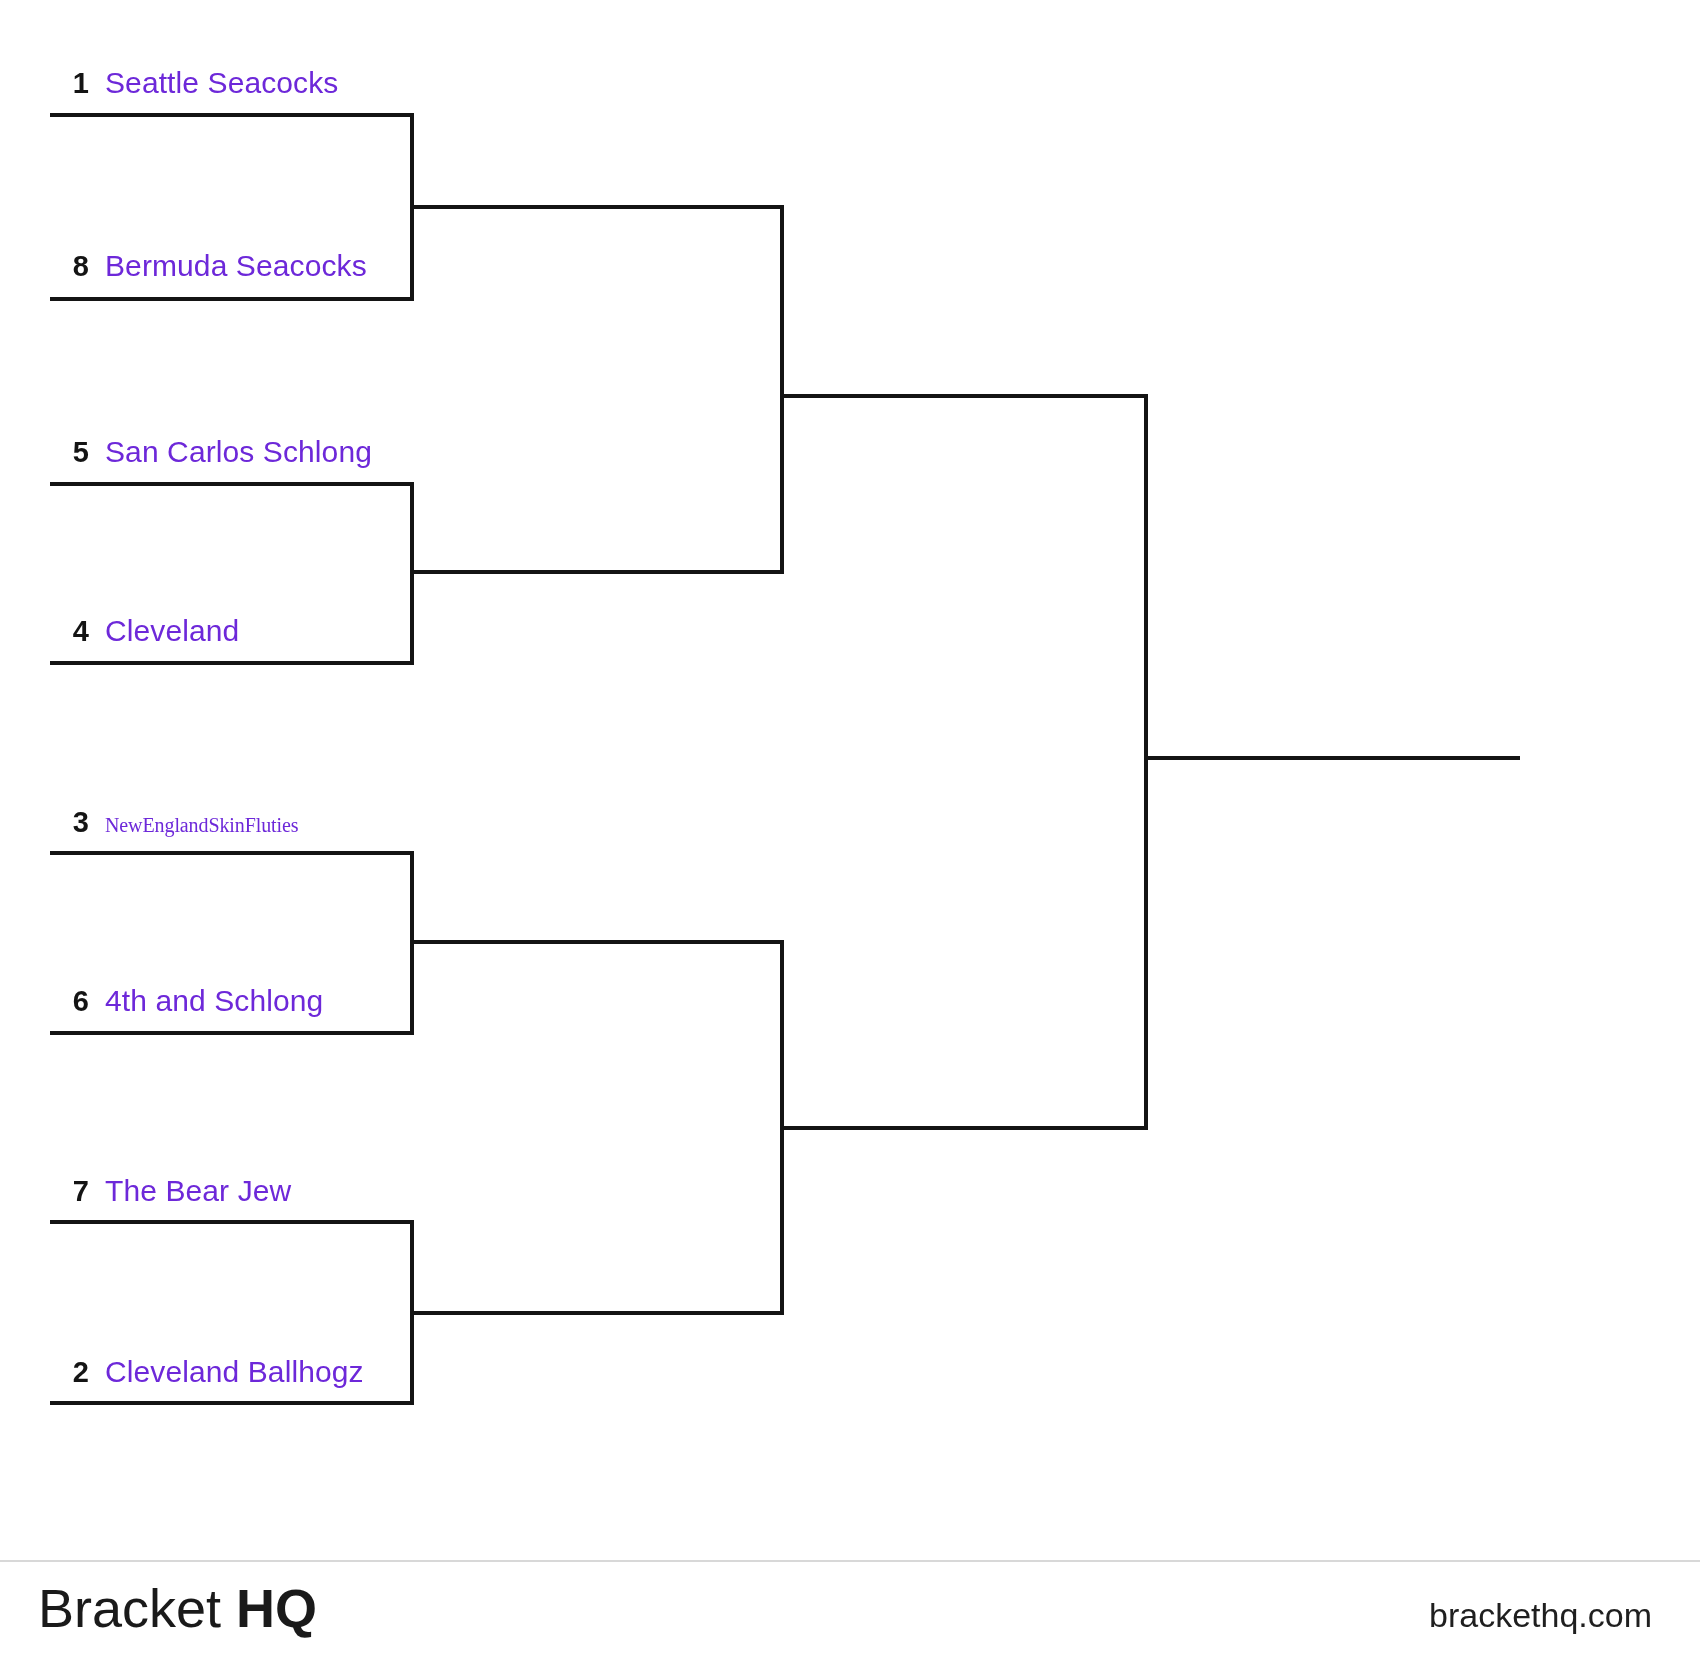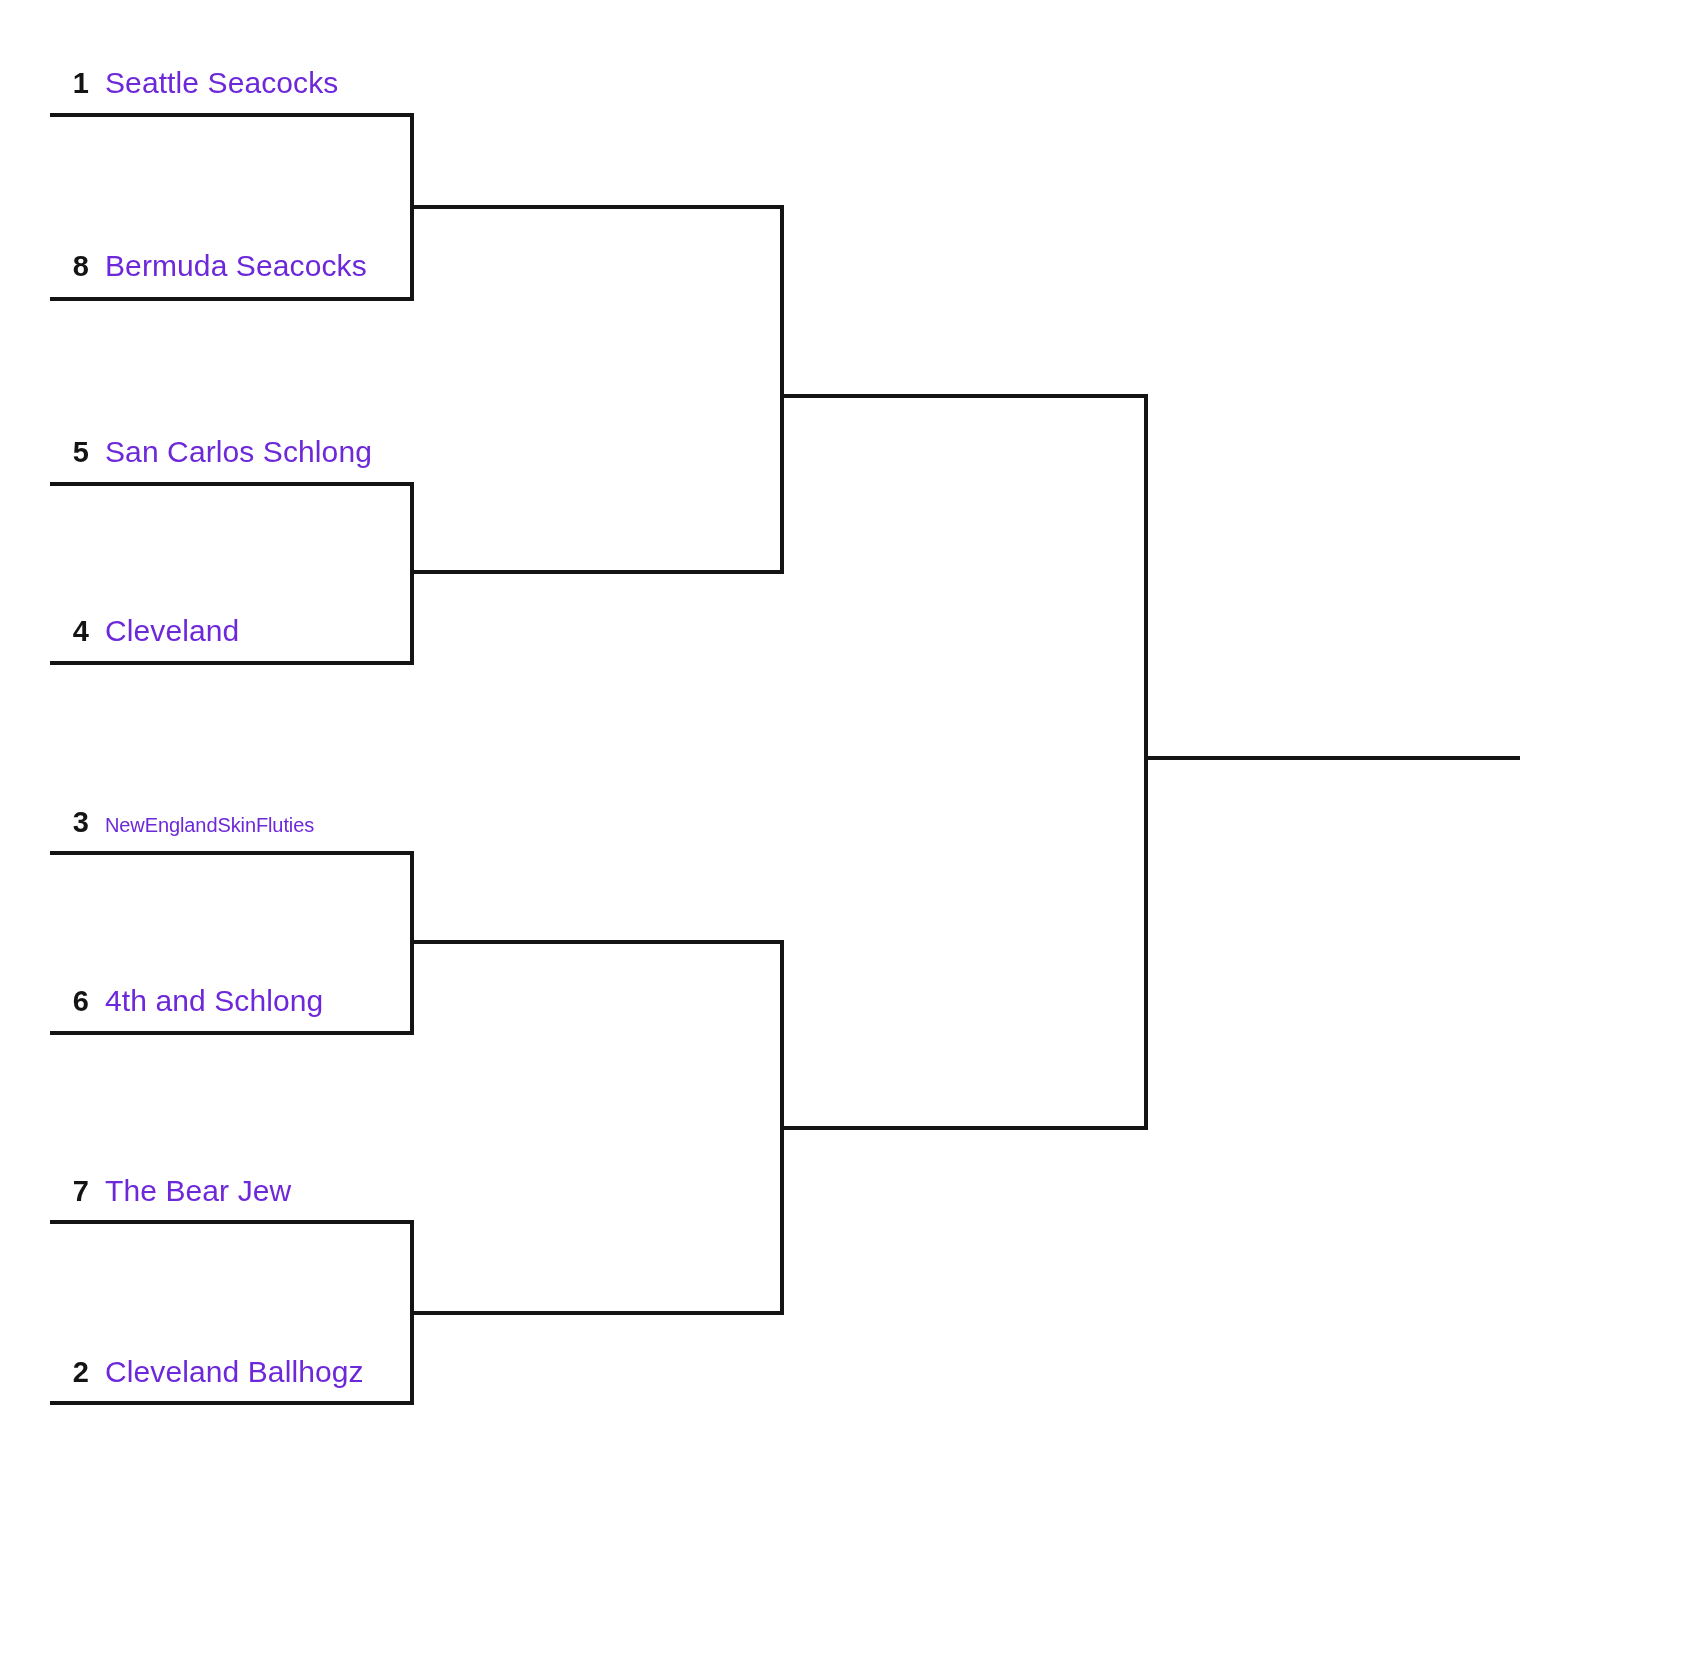--- a/index.html
+++ b/index.html
@@ -54,20 +54,21 @@
   }
   .team-name {
     font-weight: 300;
     font-size: 30px;
     color: #6d28d9;
     letter-spacing: 0.1px;
   }
   .team-name.shrink {
     font-size: 20px;
     letter-spacing: -0.1px;
+    font-family: Liberation Serif, serif;
   }
 
   
   #footer {
     position: absolute;
     left: 0;
     top: 1560px;
     width: 1700px;
     height: 104px;
     border-top: 2px solid #d8d8d8;
@@ -205,14 +206,20 @@
     <span class="team-name"></span>
   </div>
   <div class="team-slot" style="left:795px; top:1079px;">
     <span class="team-name"></span>
   </div>
 
   <div class="team-slot" style="left:1160px; top:709px;">
     <span class="team-name"></span>
   </div>
 
+  <div id="footer">
+    <div id="footer-logo">
+      <span class="logo-light">Bracket </span><span class="logo-bold">HQ</span>
+    </div>
+    <div id="footer-url">brackethq.com</div>
+  </div>
 
 </div>
 
 </body></html>

